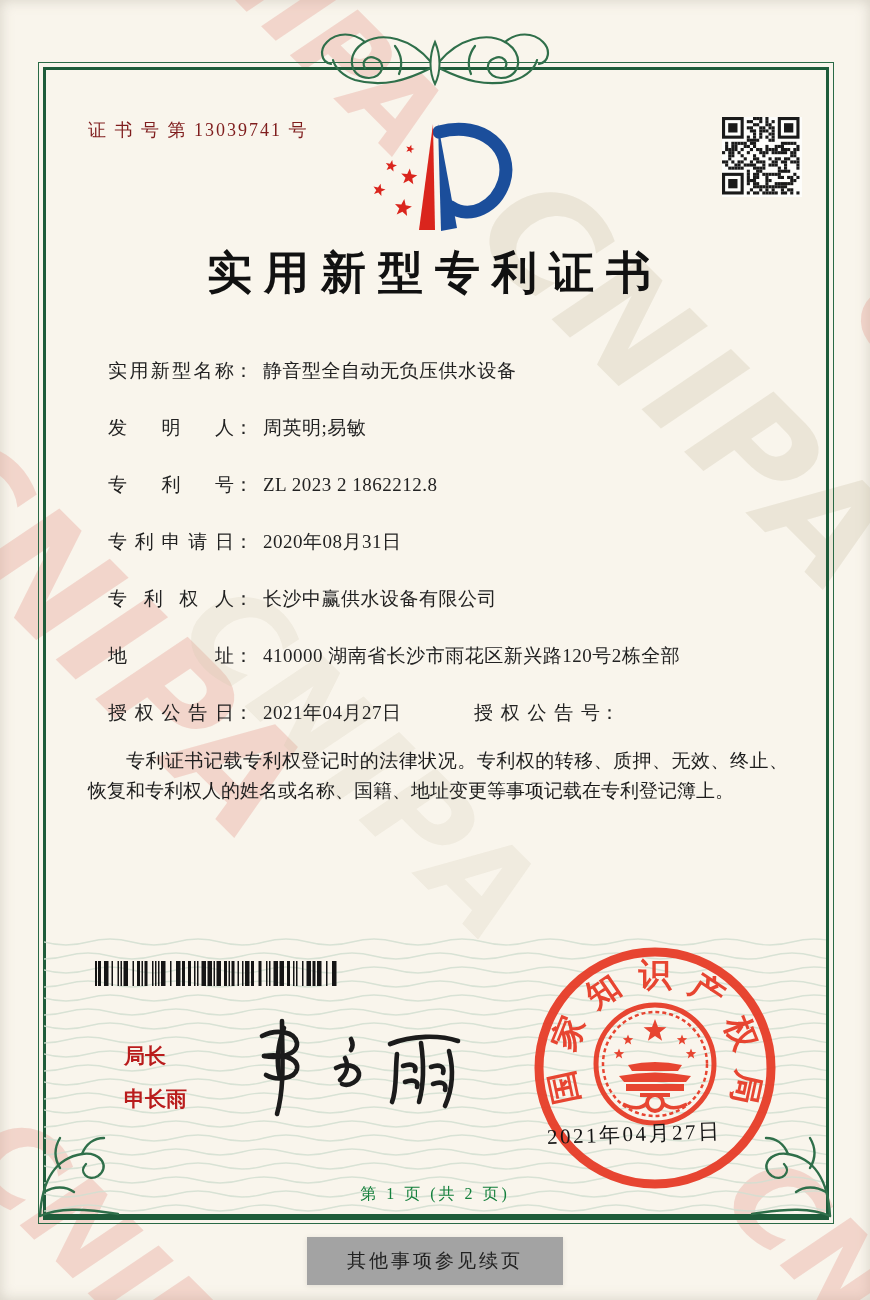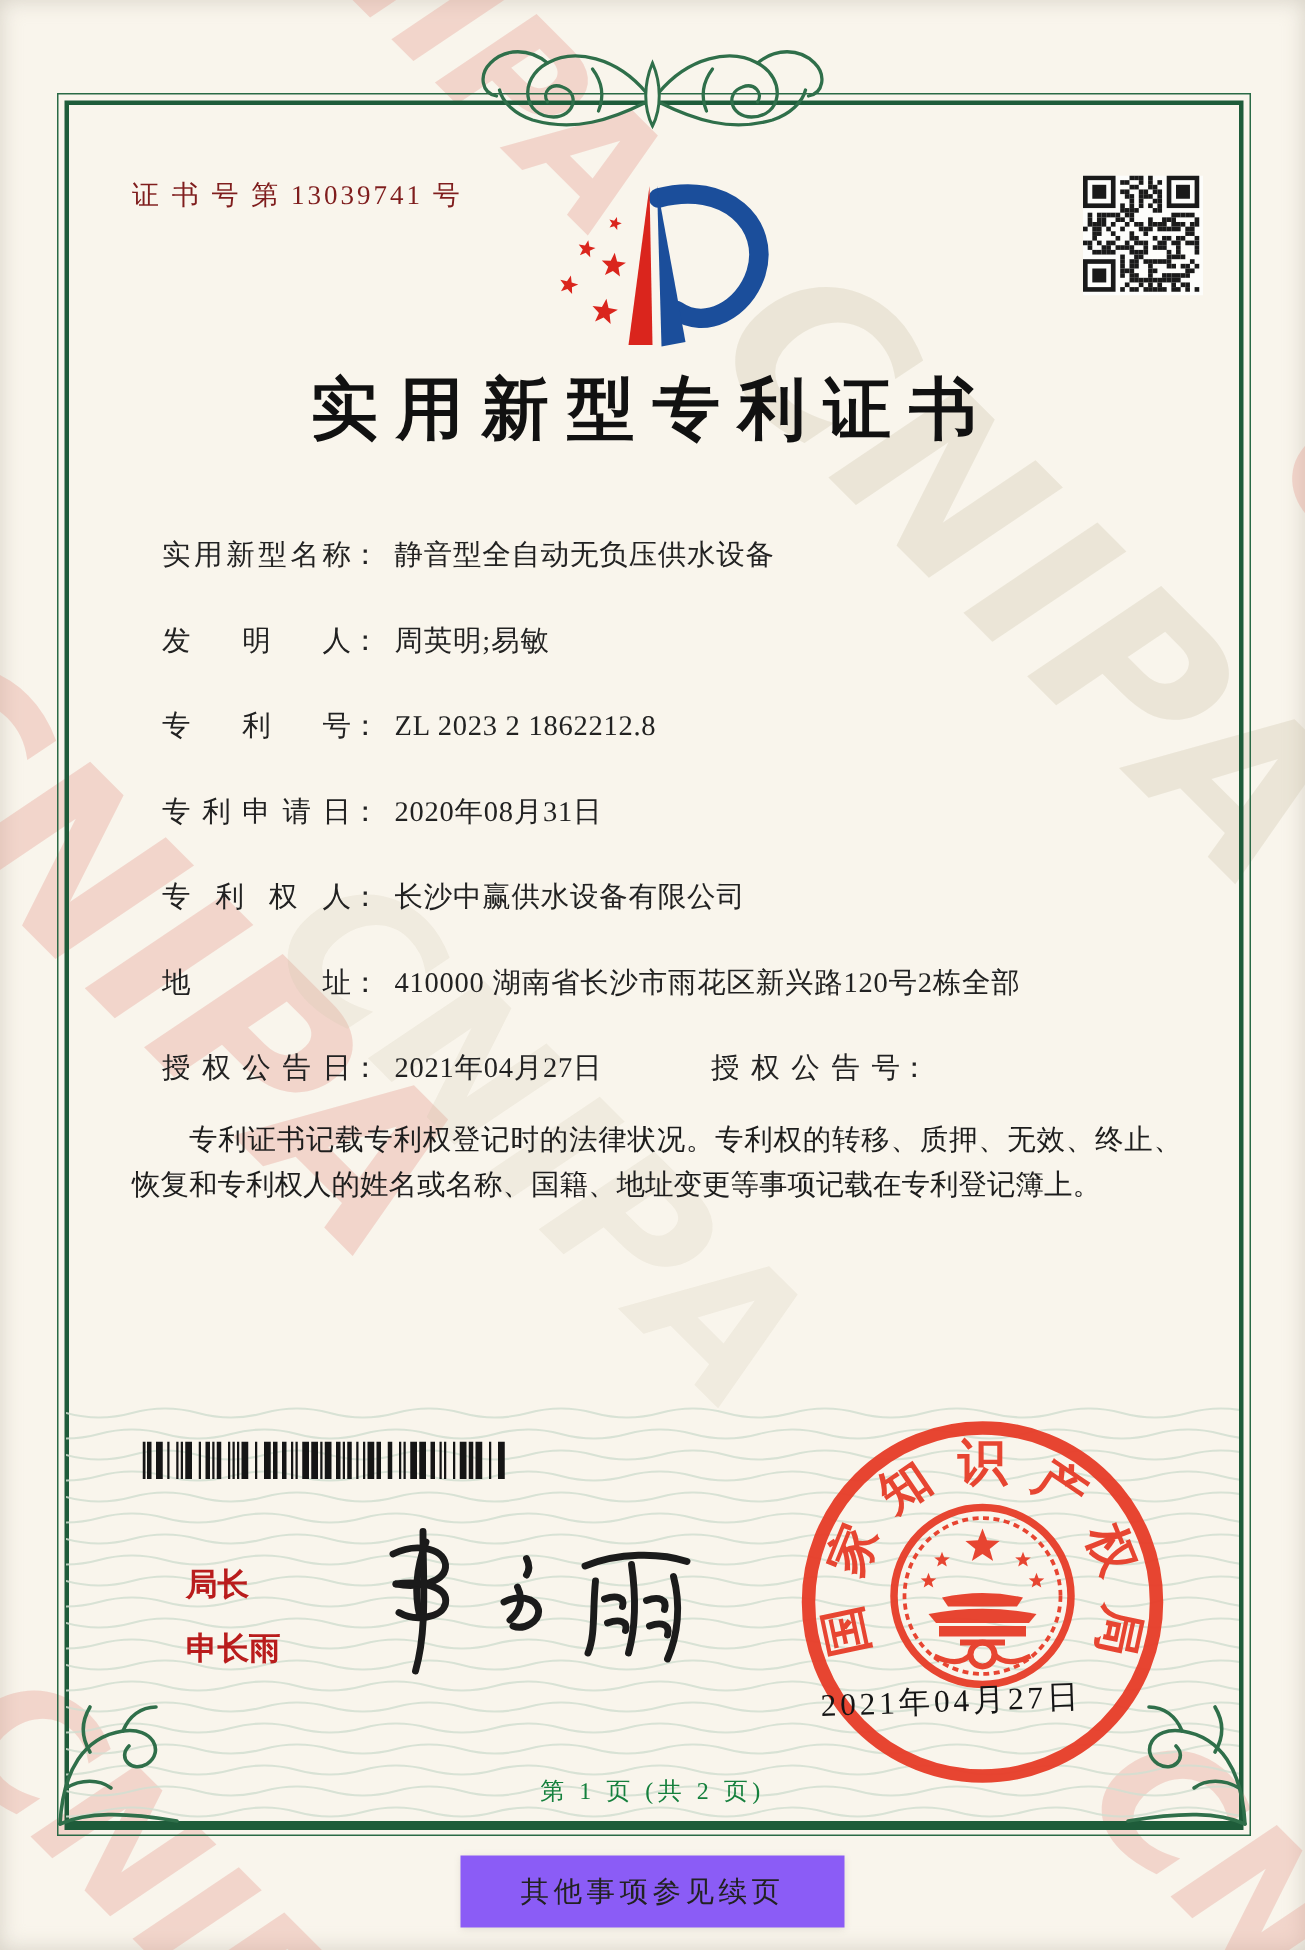--- a/index.html
+++ b/index.html
@@ -48,21 +48,21 @@
   .officer{position:absolute;left:88px;top:1042px;z-index:4;
       font-family:"Liberation Sans","DejaVu Sans",sans-serif;font-size:21px;font-weight:600;color:#b91c1c;margin-left:36px;}
   .officer div{margin-bottom:15px;}
   .signature{position:absolute;left:218px;top:1012px;z-index:5;}
   .seal{position:absolute;left:515px;top:942px;z-index:4;opacity:.95;}
   .seal-date{position:absolute;left:547px;top:1119px;width:230px;z-index:6;
       font-size:21px;letter-spacing:2.5px;color:#151515;transform:rotate(-2deg);}
   .page-footer{position:absolute;left:0;top:1184px;width:100%;text-align:center;
       font-size:16px;letter-spacing:3px;color:#15803d;z-index:4;}
   .cont-note{position:absolute;left:50%;top:1237px;transform:translateX(-50%);
-      background:#8b5cf6;padding:11px 40px;font-size:19px;letter-spacing:3px;color:#222;
+      background:#a3a3a3;padding:11px 40px;font-size:19px;letter-spacing:3px;color:#222;
       box-shadow:0 1px 5px rgba(120,115,100,.18);z-index:4;}
 </style>
 </head>
 <body>
 
 <div class="page">
 
   <div class="wm wm-pink" style="top:-58px;left:110px;font-size:110px;transform:rotate(45deg);">CNIPA</div>
   <div class="wm wm-pink" style="top:-80px;left:730px;font-size:105px;transform:rotate(45deg);">CNIPA</div>
   <div class="wm wm-pink" style="top:360px;left:815px;font-size:120px;transform:rotate(45deg);">CNIPA</div>

